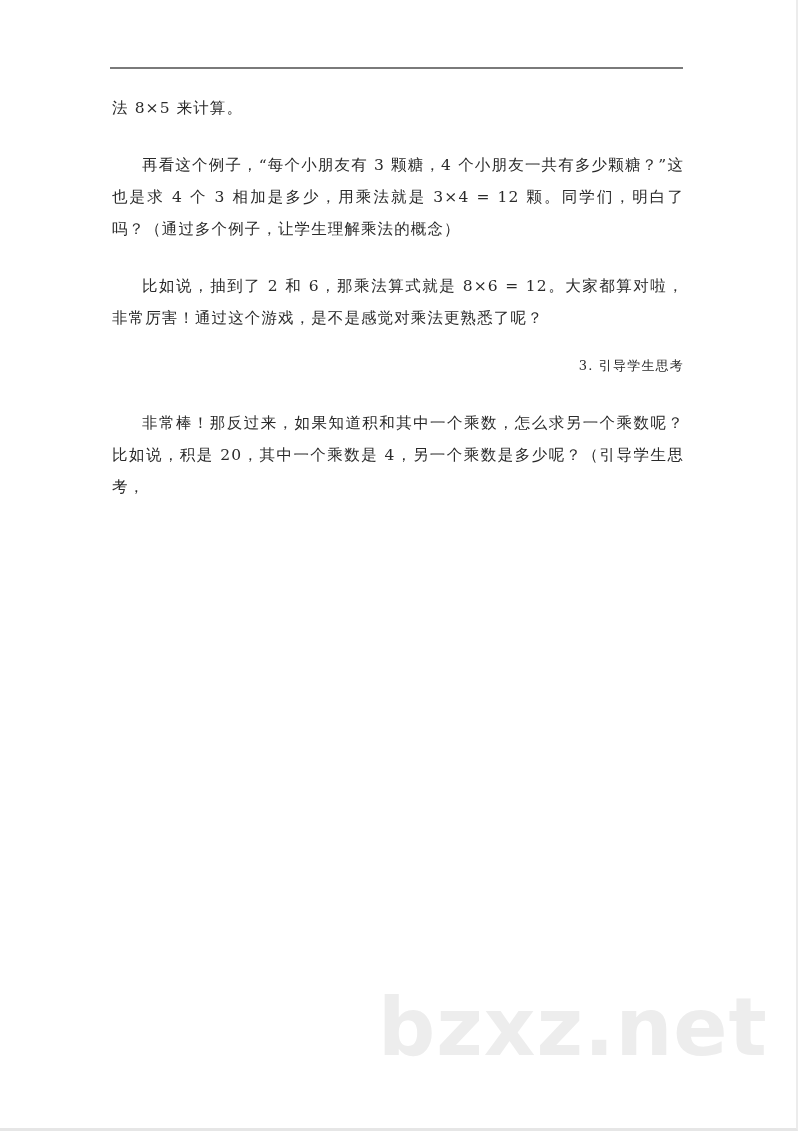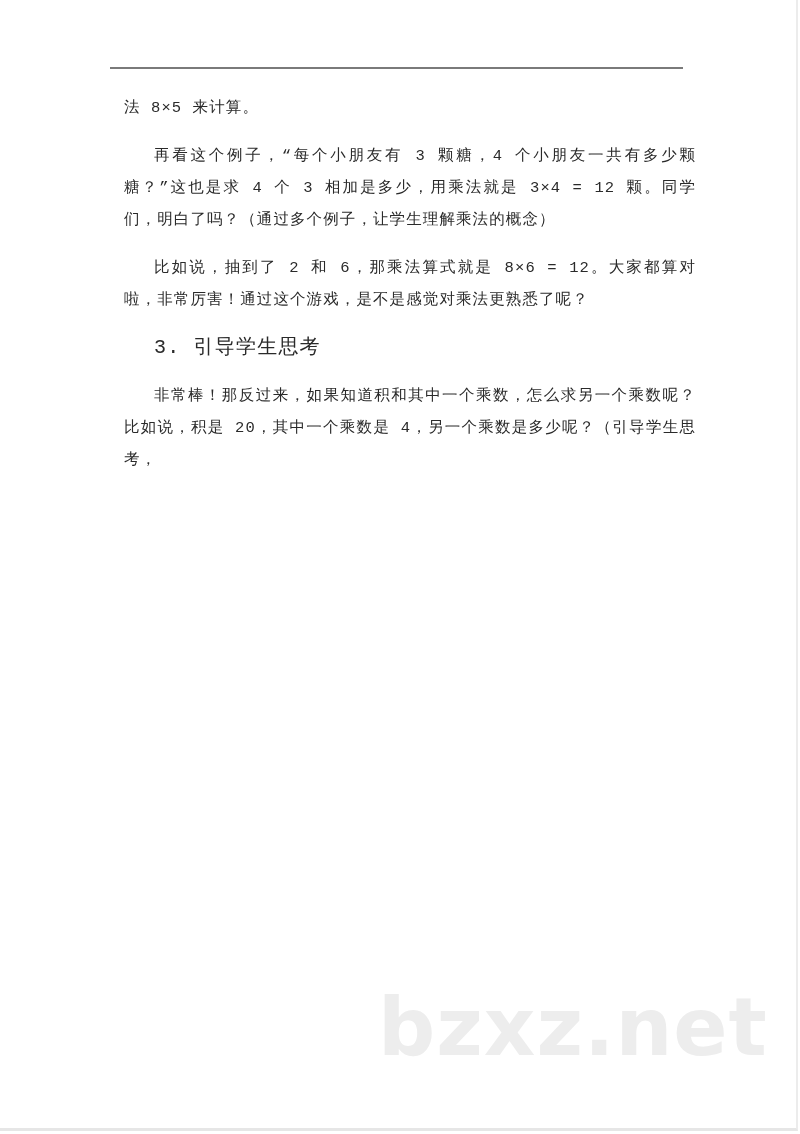--- a/index.html
+++ b/index.html
@@ -1,25 +1,25 @@
 <!DOCTYPE html>
 <html><head>
 <meta charset="utf-8">
 <style>
   html, body { margin: 0; padding: 0; background: #ffffff; }
   body { width: 800px; height: 1134px; position: relative; overflow: hidden;
          font-family: "DejaVu Serif", "Liberation Serif", serif; color: #2a2a2a; }
   .page { position: absolute; left: 0; top: 0; width: 796px; height: 1128px;
           background: #fff; border-right: 2px solid #ececec; border-bottom: 3px solid #e6e6e6; }
   .rule { position: absolute; left: 110px; top: 67px; width: 573px; height: 2px; background: #7a7a7a; }
-  .content { position: absolute; left: 124px; top: 92px; width: 572px; font-family: Liberation Mono, monospace; }
+  .content { position: absolute; left: 112px; top: 92px; width: 572px; }
   .p { font-size: 15.5px; line-height: 32px; letter-spacing: 1.1px; margin: 0; text-align: justify; }
   .indent { text-indent: 30px; }
-  .gap { margin-top: 16px; }
-  .heading { font-size: 20px; line-height: 32px; letter-spacing: 1.2px; margin: 16px 0 0 0; padding-left: 30px; }
+  .gap { margin-top: 25px; }
+  .heading { font-size: 13px; line-height: 32px; letter-spacing: 1.2px; margin: 16px 0 0 0; padding-left: 30px; text-align: right; }
   .watermark { position: absolute; left: 378px; top: 988px; font-family: "DejaVu Sans", sans-serif;
                font-weight: bold; font-size: 80px; letter-spacing: 1px; color: #ededed; line-height: 1; }
 </style>
 </head>
 <body>
 
 <div class="page">
   <div class="rule"></div>
 
   <div class="content">

